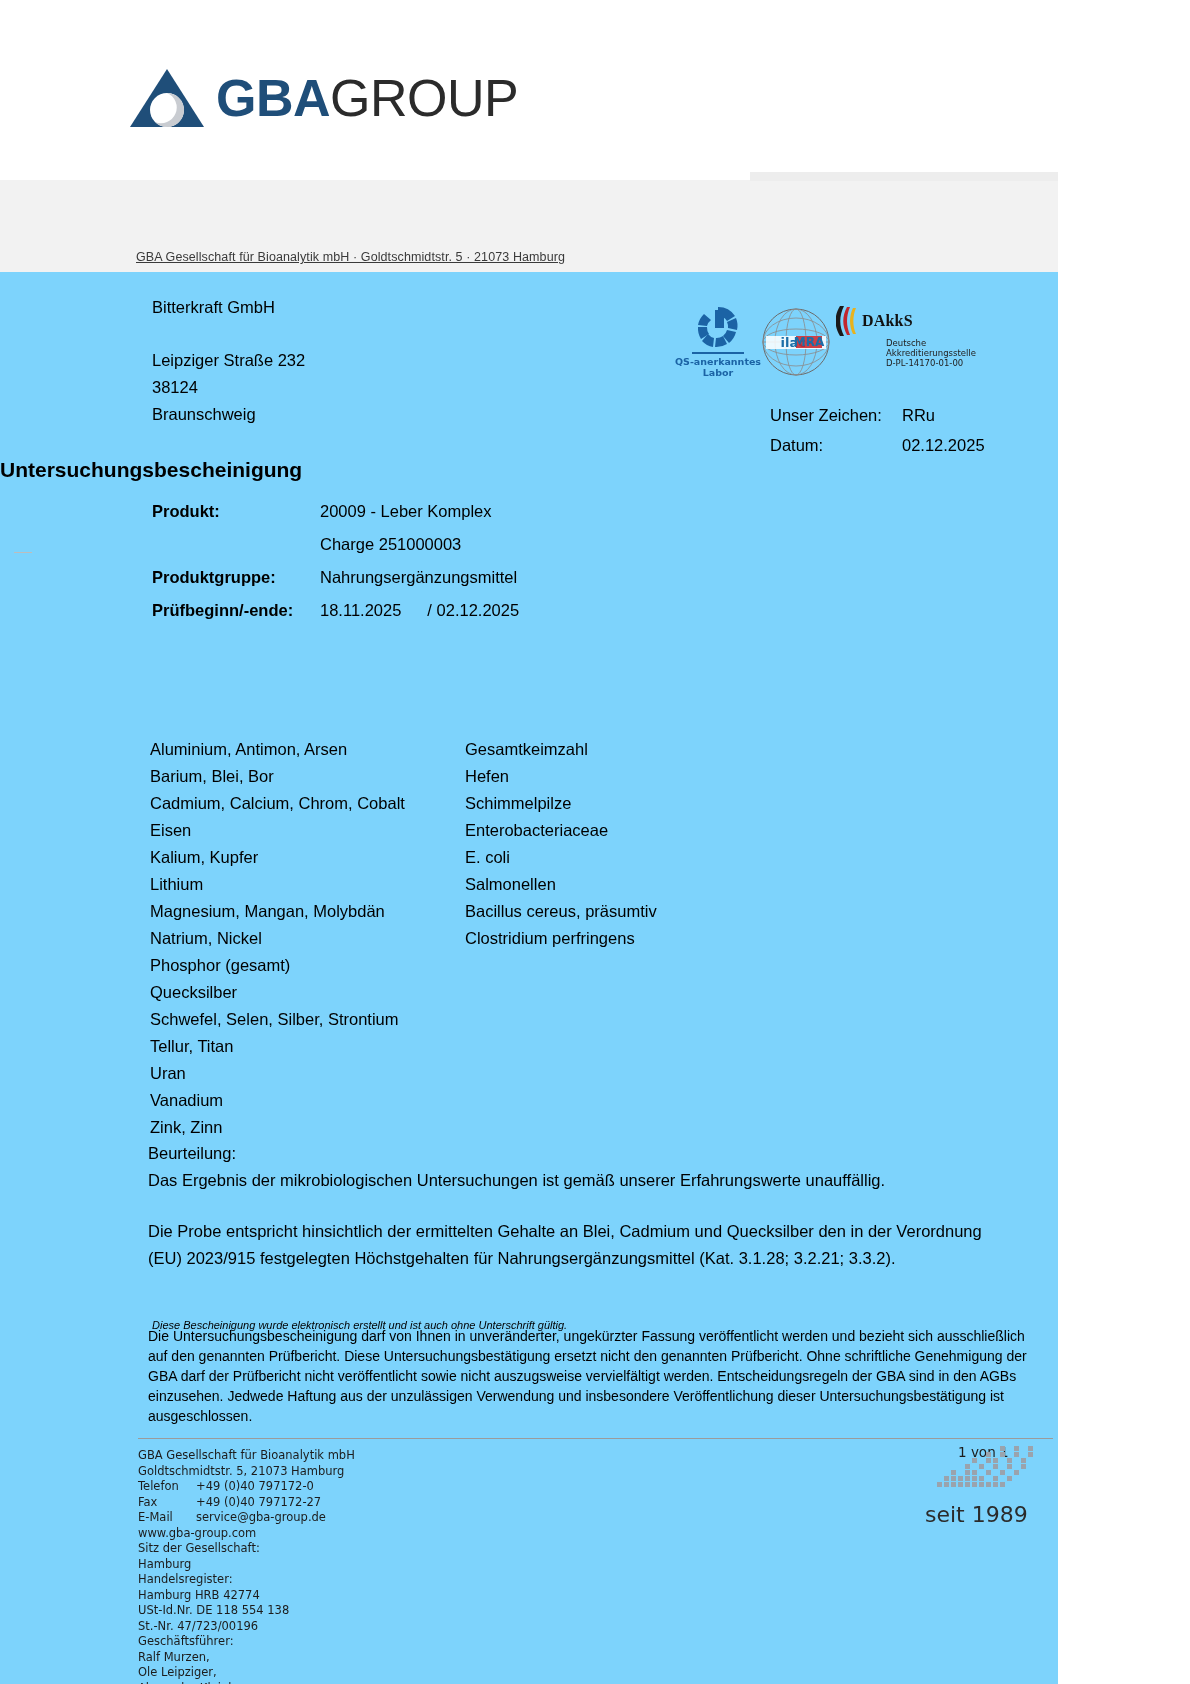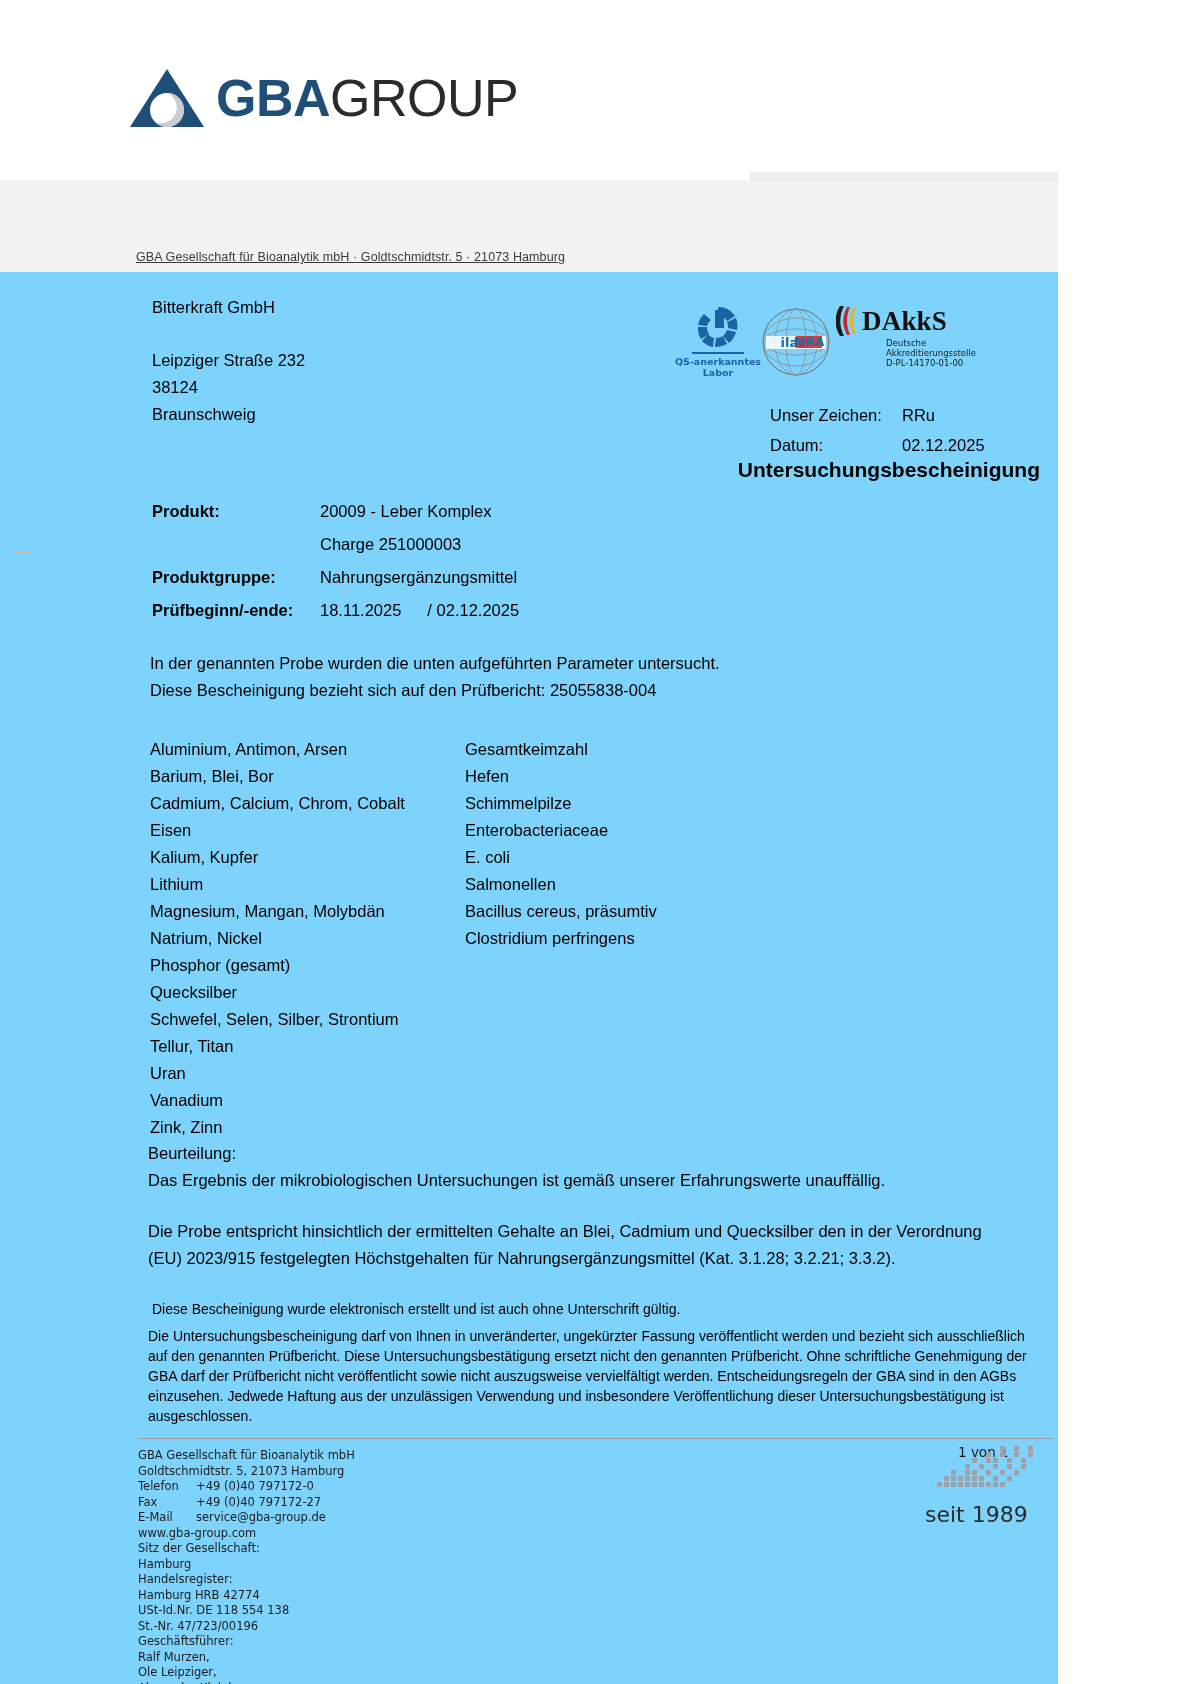--- a/index.html
+++ b/index.html
@@ -90,21 +90,21 @@
   .qs-cap {
     font-size: 9.5px; font-weight: 700; color: #1b63a5;
     line-height: 11px; font-family: "DejaVu Sans", sans-serif;
   }
   .acc-ilac { position: absolute; left: 88px; top: 6px; width: 72px; height: 72px; }
   .acc-dakks { position: absolute; left: 164px; top: 4px; width: 156px; }
   .dakks-row { display: flex; align-items: center; }
   .dakks-bars { width: 24px; height: 34px; }
   .dakks-word {
     font-family: "Liberation Serif", serif;
-    font-size: 27px; font-weight: 700; color: #111;
+    font-size: 16px; font-weight: 700; color: #111;
     letter-spacing: 0.2px; margin-left: 2px;
   }
   .dakks-sub {
     margin-left: 50px;
     font-size: 8.5px; line-height: 10px; color: #222;
     font-family: "DejaVu Sans", sans-serif;
   }
 
   
   .refblock {
@@ -115,21 +115,21 @@
   }
   .refrow { display: flex; }
   .reflabel { width: 132px; }
   .refvalue { }
 
   
   .doc-title {
     position: absolute;
     left: 0; top: 458px;
     width: 1040px;
-    text-align: right;
+    text-align: left;
     font-size: 21px;
     font-weight: 700;
   }
 
   
   .meta {
     position: absolute;
     left: 152px; top: 502px;
     font-size: 16.5px;
   }
@@ -171,22 +171,24 @@
   .assess {
     position: absolute;
     left: 148px; top: 1140px;
     width: 870px;
     font-size: 16.5px;
     line-height: 27px;
   }
   .assess p { margin: 0; }
   .assess .gap { height: 24px; }
   .assess .italic {
-    font-size: 14px;
+    font-style: italic;
+    font-size: 11px;
     margin-left: 4px;
+    margin-top: 16px;
   }
 
   
   .disclaimer {
     position: absolute;
     left: 148px; top: 1326px;
     width: 885px;
     font-size: 14px;
     line-height: 20px;
   }
@@ -362,24 +364,20 @@
     </div>
     <div class="meta-row">
       <span class="meta-label">Prüfbeginn/-ende:</span>
       <span class="meta-value meta-dates">
         <span>18.11.2025</span>
         <span class="d2">/ 02.12.2025</span>
       </span>
     </div>
   </div>
 
-  <div class="intro">
-    <div>In der genannten Probe wurden die unten aufgeführten Parameter untersucht.</div>
-    <div>Diese Bescheinigung bezieht sich auf den Prüfbericht: 25055838-004</div>
-  </div>
 
   <div class="params">
     <div class="col col-1">
       <ul>
         <li>Aluminium, Antimon, Arsen</li>
         <li>Barium, Blei, Bor</li>
         <li>Cadmium, Calcium, Chrom, Cobalt</li>
         <li>Eisen</li>
         <li>Kalium, Kupfer</li>
         <li>Lithium</li>

